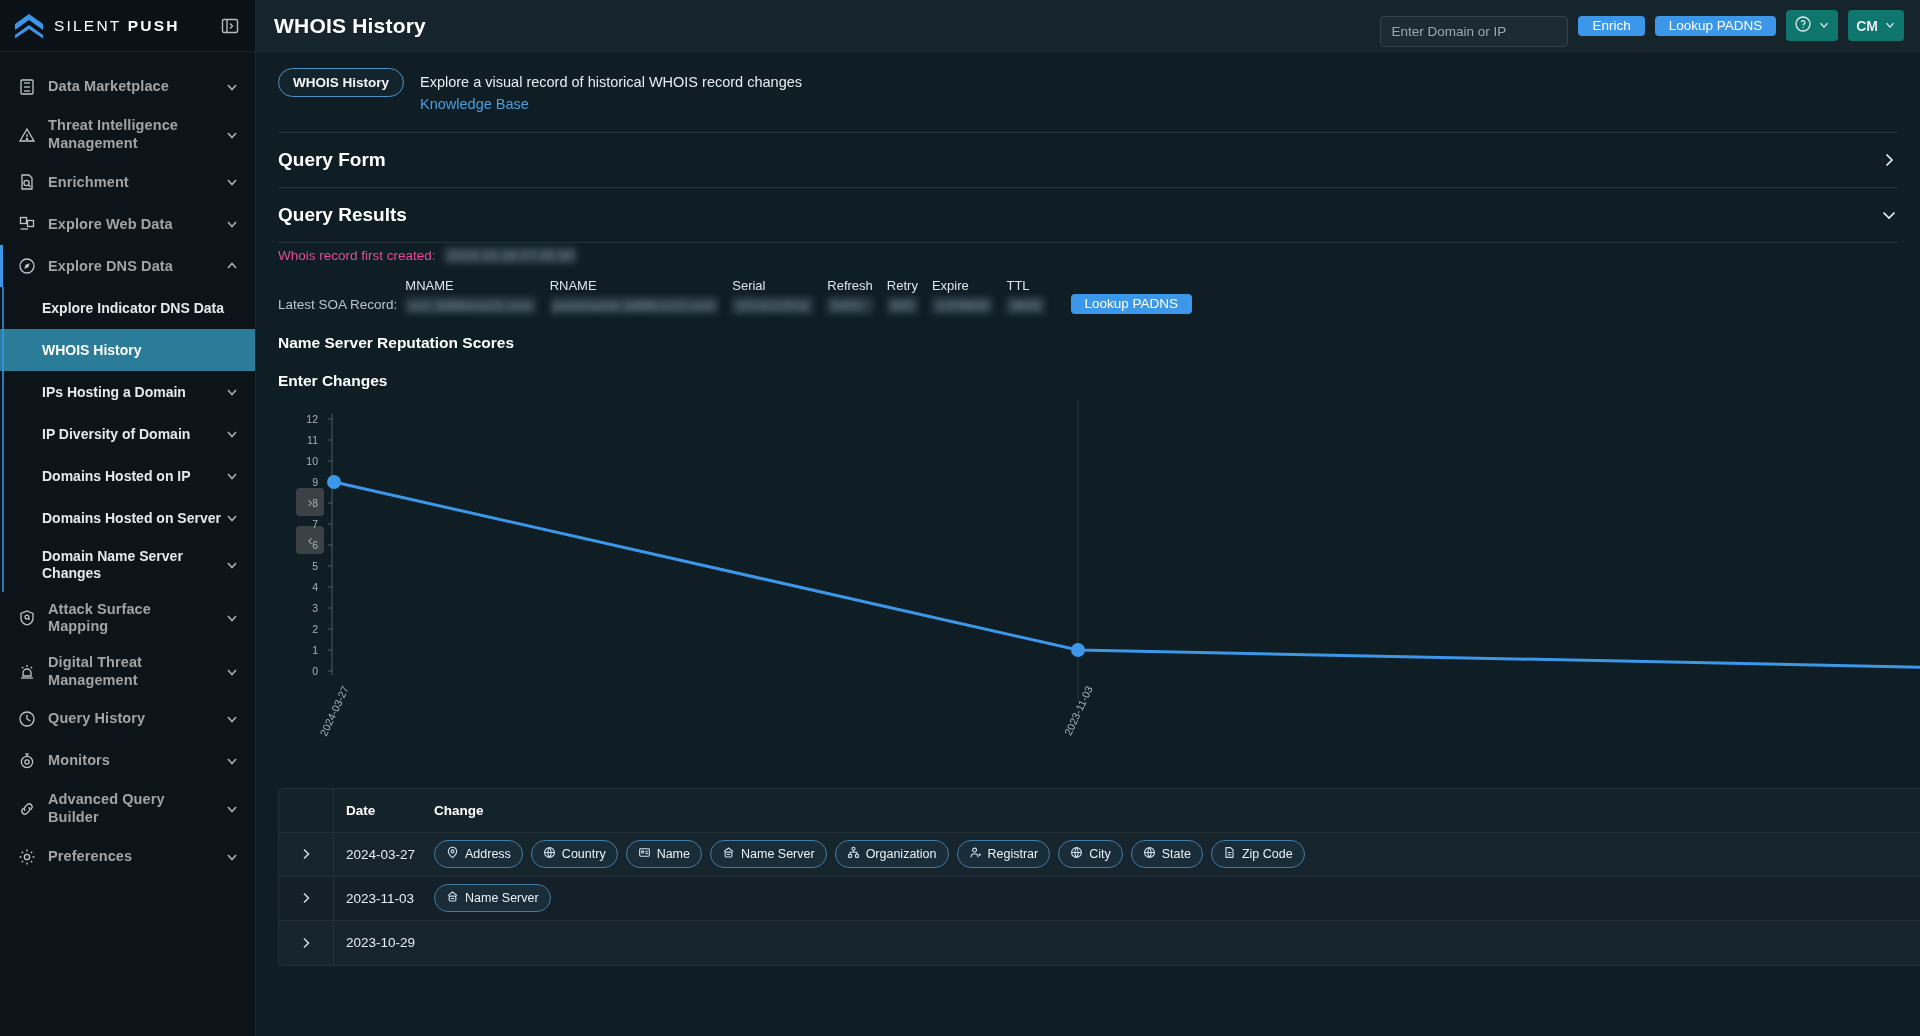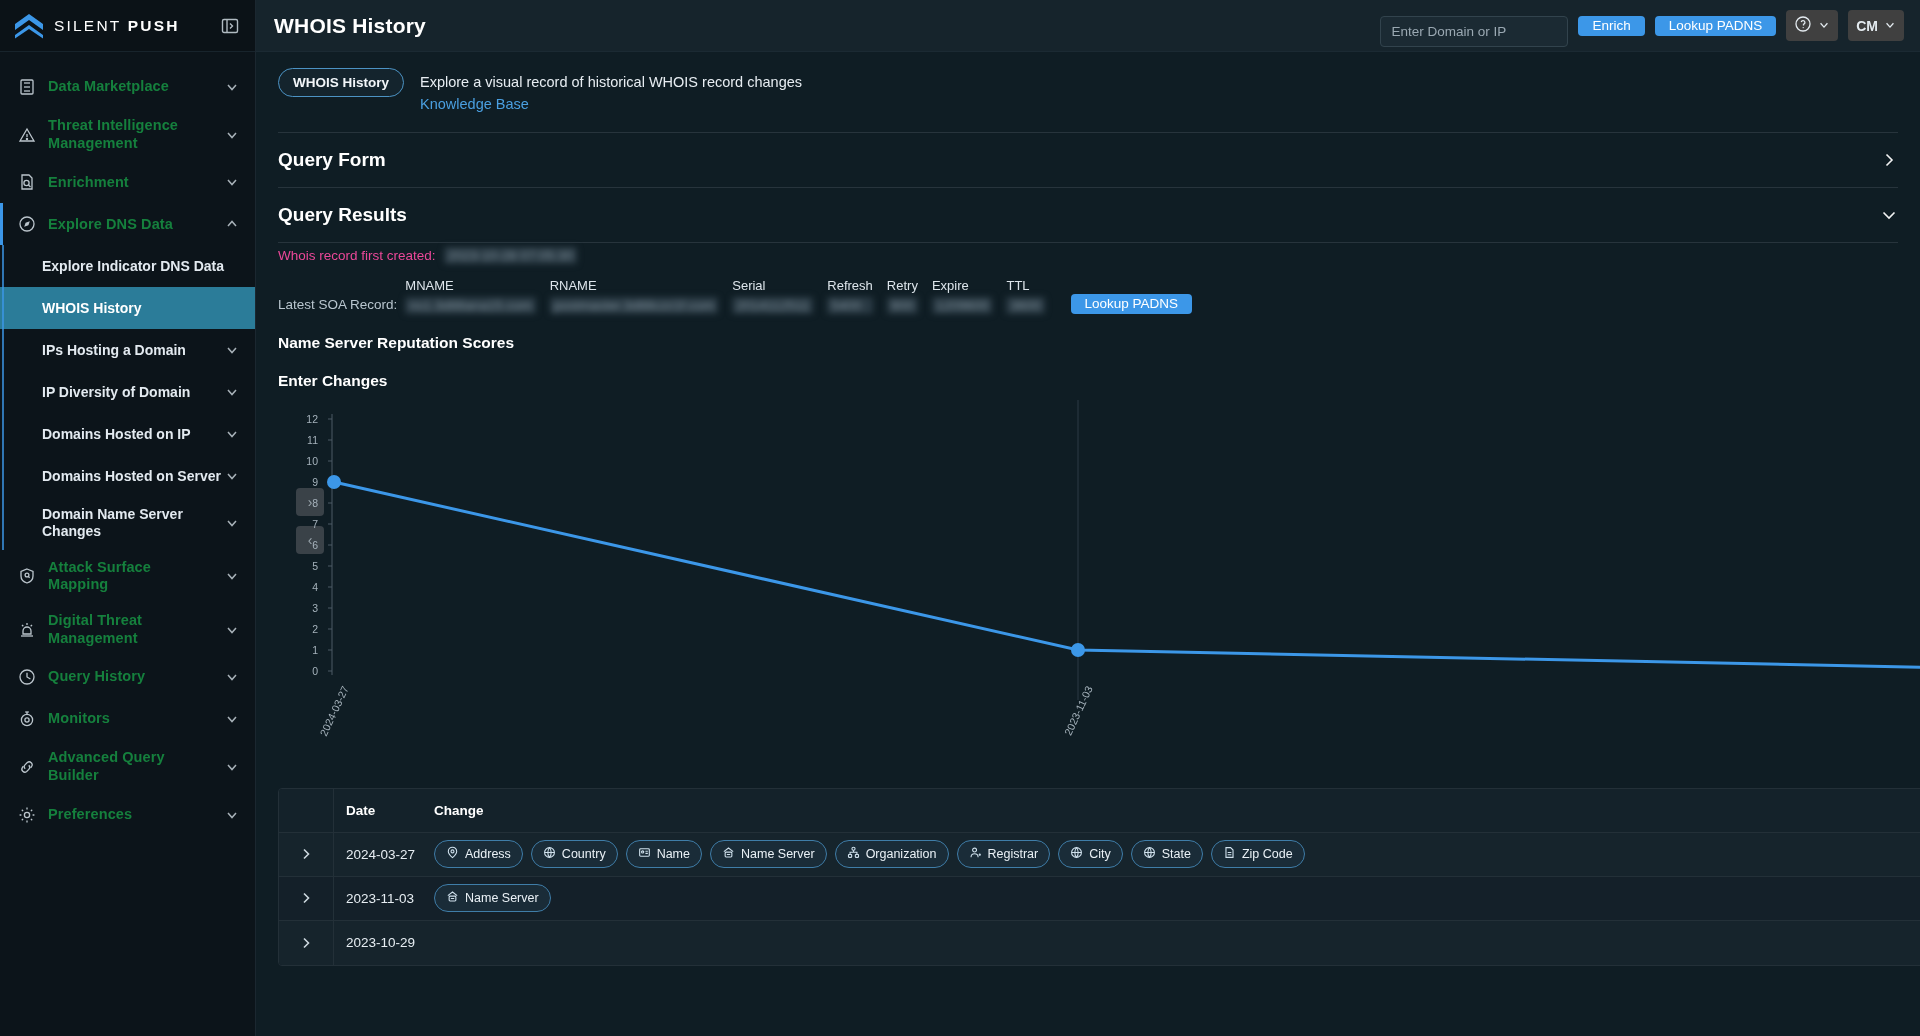--- a/index.html
+++ b/index.html
@@ -39,21 +39,21 @@
   }
   .nav { flex: 1 1 auto; padding-top: 14px; overflow: hidden; }
   .nav-item {
     display: flex; align-items: center; gap: 12px;
     padding: 9px 16px 9px 18px;
     min-height: 42px; position: relative;
     cursor: pointer;
   }
   .nav-item .ico { width: 18px; height: 18px; flex: 0 0 18px; opacity: .9; }
   .nav-item .lbl {
-    font-size: 14.5px; font-weight: 700; color: #15803d; line-height: 1.22;
+    font-size: 14.5px; font-weight: 700; color: #a3a3a3; line-height: 1.22;
     letter-spacing: .1px;
   }
   .nav-item .chev { margin-left: auto; width: 14px; height: 14px; opacity: .8; flex:0 0 14px;}
   .nav-group.open > .nav-item::before {
     content: ""; position: absolute; left: 0; top: 0; bottom: 0;
     width: 3px; background: #3c97e8;
   }
   .subnav { position: relative; }
   .subnav::before {
     content: ""; position: absolute; left: 2px; top: 0; bottom: 0;
@@ -92,21 +92,21 @@
   .btn-blue {
     height: 20px; background: #3c97e8; color: #fff;
     border: none; border-radius: 4px; padding: 0 14px;
     font-size: 13.5px; font-weight: 400; cursor: pointer;
     font-family: "Liberation Sans", sans-serif;
     white-space: nowrap;
   }
   .icon-pill {
     height: 31px; display: flex; align-items: center; gap: 6px;
     padding: 0 8px; border-radius: 4px; cursor: pointer;
-    background: #404040;
+    background: #0f766e;
   }
   .icon-pill .txt { font-size: 14px; font-weight: 700; color: #e4ebf0; }
 
   .scroll { flex: 1 1 auto; overflow: hidden; background: #0f1d24; }
 
   .banner {
     display: flex; align-items: flex-start; gap: 16px;
     padding: 16px 22px 16px 22px;
     background: #0f1d24;
   }
@@ -261,20 +261,37 @@
           </span>
           <span class="lbl">Enrichment</span>
           <span class="chev">
             <svg width="14" height="14" viewBox="0 0 14 14" fill="none" stroke="#cfd9e0" stroke-width="1.5">
                 <polyline points="3,5 7,9.5 11,5"></polyline>
               </svg>
           </span>
         </div>
       </div>
 
+      <div class="nav-group">
+        <div class="nav-item">
+          <span class="ico">
+            <svg width="18" height="18" viewBox="0 0 18 18" fill="none" stroke="#cfd9e0" stroke-width="1.3">
+              <rect x="2.5" y="2.5" width="6" height="6"></rect>
+                <rect x="9.5" y="5.5" width="6" height="6"></rect>
+                <line x1="2.5" y1="14" x2="10" y2="14"></line>
+            </svg>
+          </span>
+          <span class="lbl">Explore Web Data</span>
+          <span class="chev">
+            <svg width="14" height="14" viewBox="0 0 14 14" fill="none" stroke="#cfd9e0" stroke-width="1.5">
+                <polyline points="3,5 7,9.5 11,5"></polyline>
+              </svg>
+          </span>
+        </div>
+      </div>
 
       <div class="nav-group open">
         <div class="nav-item">
           <span class="ico">
             <svg width="18" height="18" viewBox="0 0 18 18" fill="none" stroke="#cfd9e0" stroke-width="1.3">
               <circle cx="9" cy="9" r="7"></circle>
                 <polygon points="11.8,6.2 7.6,7.8 6.2,11.8 10.4,10.2" fill="#cfd9e0" stroke="none"></polygon>
             </svg>
           </span>
           <span class="lbl">Explore DNS Data</span>

